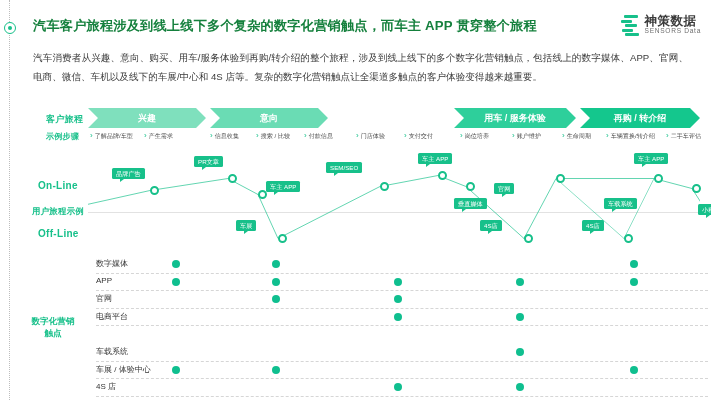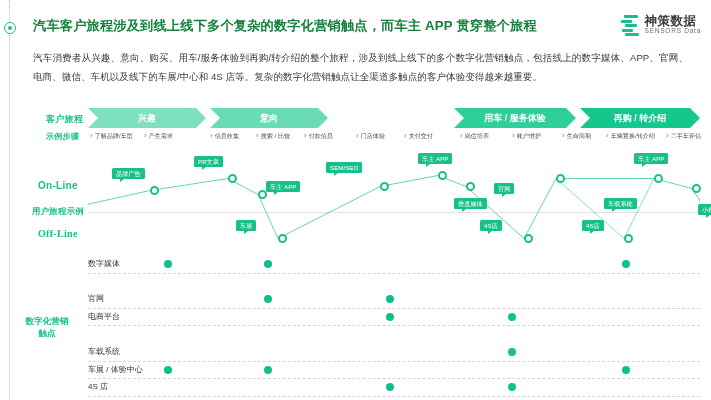--- a/index.html
+++ b/index.html
@@ -86,35 +86,35 @@
     content:""; position:absolute; left:8px; bottom:-3px;
     border-left:4px solid #17c08a; border-bottom:3px solid transparent;
   }
   .node {
     position:absolute; width:9px; height:9px; border-radius:50%;
     background:#fff; border:2.4px solid #17c08a;
   }
 
   
   .matrix { position:absolute; left:88px; top:256px; width:612px; height:142px; }
-  .mrow { position:absolute; left:0; width:612px; height:17.6px; }
+  .mrow { position:absolute; left:8px; width:612px; height:17.6px; }
   .mrow .hr {
     position:absolute; left:0; bottom:0; width:612px; height:0;
     border-bottom:1px dashed #d6d6d6;
   }
   .mlabel {
     position:absolute; left:0; top:2px; font-size:8px; color:#333;
     white-space:nowrap;
   }
   .dot {
     position:absolute; width:8px; height:8px; border-radius:50%;
     background:#0fbf8f; top:4px;
   }
   .matrix-title {
-    position:absolute; left:16px; top:315px; width:62px; text-align:center;
+    position:absolute; left:22px; top:315px; width:62px; text-align:center;
     font-size:8.6px; font-weight:bold; color:#17c08a; line-height:1.45;
   }
 </style>
 </head>
 <body>
 
 <div class="page">
 
   <div class="left-rail"></div>
   <div class="rail-bullet"></div>
@@ -156,21 +156,21 @@
       <div class="step" style="left: 316px;">支付交付</div>
       <div class="step" style="left: 372px;">岗位培养</div>
       <div class="step" style="left: 424px;">账户维护</div>
       <div class="step" style="left: 474px;">生命周期</div>
       <div class="step" style="left: 518px;">车辆置换/转介绍</div>
       <div class="step" style="left: 578px;">二手车评估</div>
     </div>
 
   <div class="row-label" style="left:38px;top:180px;font-size:10px;">On-Line</div>
   <div class="row-label" style="left:32px;top:206px;font-size:8.4px;">用户旅程示例</div>
-  <div class="row-label" style="left:38px;top:228px;font-size:10px;font-family:Liberation Serif, serif;">Off-Line</div>
+  <div class="row-label" style="left:38px;top:228px;font-size:10px;">Off-Line</div>
 
   <div class="chart" id="chart">
     <div class="axis"></div>
   <svg width="612" height="100">
         <path d="M -10 56.5 L 62 40.5 L 140 28.5 L 170 44.5 L 190 88.5 L 292 36.5 L 350 25.5 L 378 36.5 L 436 88.5 L 468 28.5 L 566 28.5 L 604 38.5 L 622 66.5" fill="none" stroke="#17c08a" stroke-width="0.9" opacity="0.75"></path>
         <path d="M 468 28.5 L 536 88.5 L 566 28.5" fill="none" stroke="#17c08a" stroke-width="0.9" opacity="0.55"></path>
       </svg>
       <div class="tag tail" style="left: 24px; top: 18px;">品牌广告</div>
       <div class="node" style="left: 62px; top: 36px;"></div>
       <div class="tag tail" style="left: 106px; top: 6px;">PR文章</div>
@@ -203,20 +203,29 @@
       <div>触点</div>
     </div>
   <div class="matrix" id="matrix">
       <div class="mrow" style="top: 0px;">
         <div class="hr"></div>
         <div class="mlabel">数字媒体</div>
         <div class="dot" style="left: 76px;"></div>
         <div class="dot" style="left: 176px;"></div>
         <div class="dot" style="left: 534px;"></div>
       </div>
+      <div class="mrow" style="top: 17.6px;">
+        <div class="hr"></div>
+        <div class="mlabel">APP</div>
+        <div class="dot" style="left: 76px;"></div>
+        <div class="dot" style="left: 176px;"></div>
+        <div class="dot" style="left: 298px;"></div>
+        <div class="dot" style="left: 420px;"></div>
+        <div class="dot" style="left: 534px;"></div>
+      </div>
       <div class="mrow" style="top: 35.2px;">
         <div class="hr"></div>
         <div class="mlabel">官网</div>
         <div class="dot" style="left: 176px;"></div>
         <div class="dot" style="left: 298px;"></div>
       </div>
       <div class="mrow" style="top: 52.8px;">
         <div class="hr"></div>
         <div class="mlabel">电商平台</div>
         <div class="dot" style="left: 298px;"></div>

